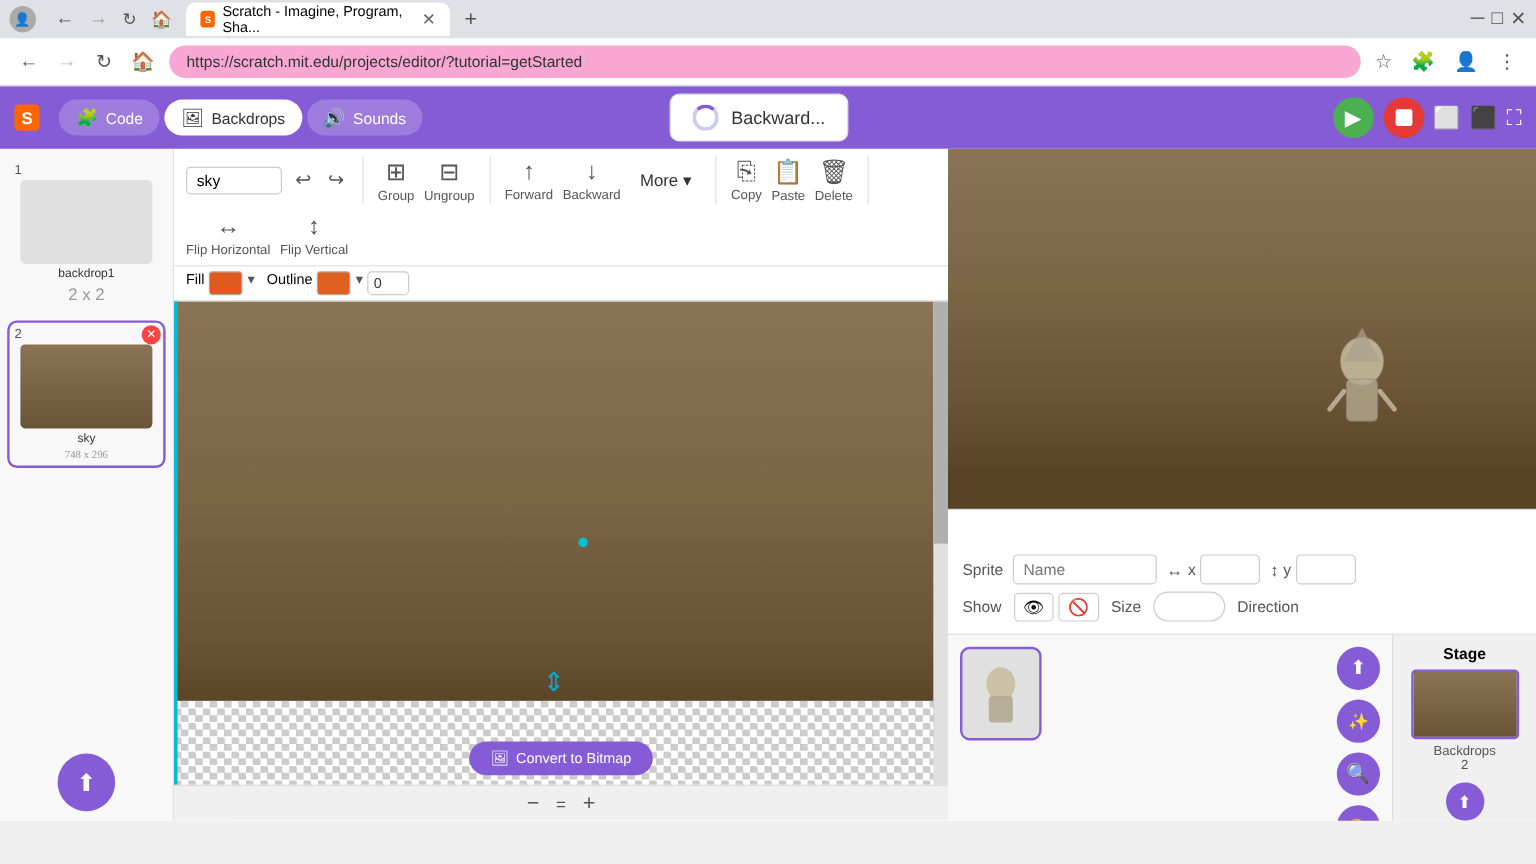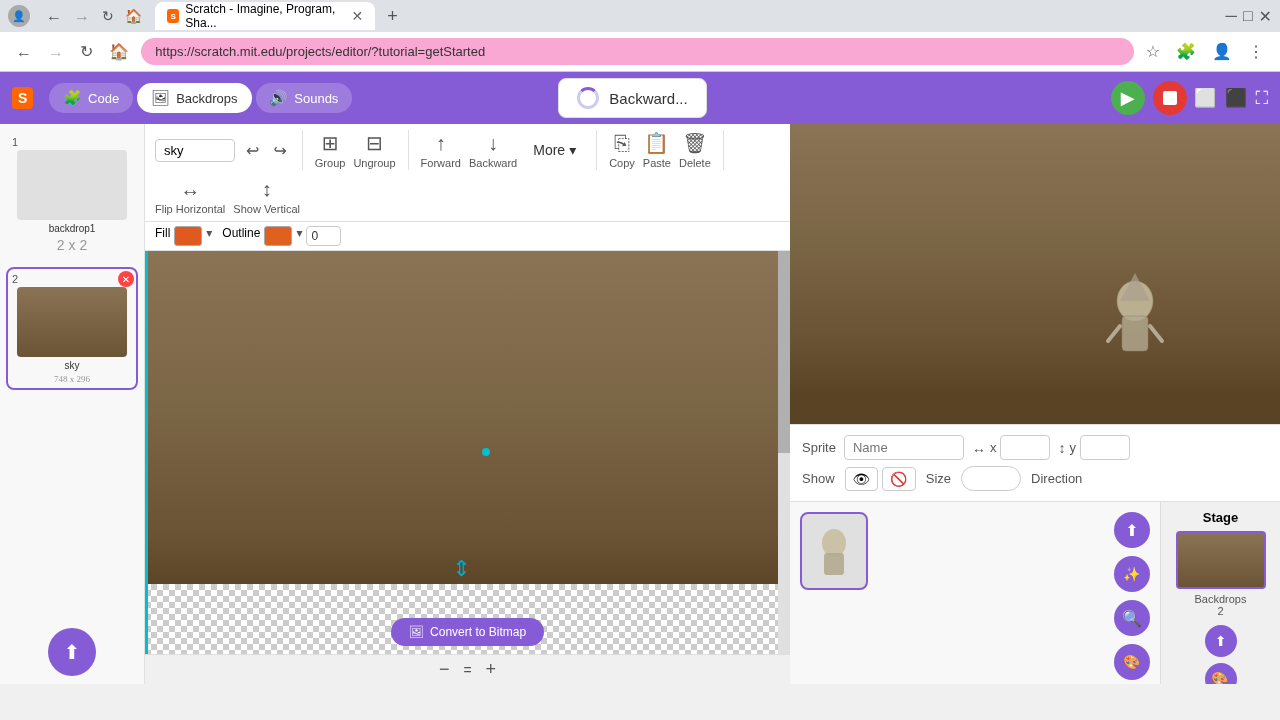--- a/index.html
+++ b/index.html
@@ -65,21 +65,21 @@
     .color-swatch-fill { background: linear-gradient(135deg, #e05a20 40%, #e05a20); }
     .color-swatch-outline { background: linear-gradient(135deg, #e06020 40%, #e06020); }
     .outline-num { font-size: 12px; color: #333; }
 
     
     .canvas-container { flex: 1; position: relative; overflow: hidden; background: #fff; }
     .canvas-tools { position: absolute; left: 0; top: 0; bottom: 0; width: 50px; background: #f8f8f8; border-right: 1px solid #e0e0e0; display: flex; flex-direction: column; align-items: center; padding: 8px 0; gap: 6px; }
     .tool-btn { width: 36px; height: 36px; border-radius: 6px; border: none; cursor: pointer; background: none; display: flex; align-items: center; justify-content: center; font-size: 18px; color: #444; }
     .tool-btn.active { background: #855cd6; color: white; }
     .zoom-btn { background: none; border: none; cursor: pointer; font-size: 16px; color: #555; }
-    .sprite-info-row { display: flex; align-items: center; gap: 10px; margin-bottom: 8px; }
+    .sprite-info-row { display: flex; align-items: center; gap: 10px; margin-bottom: 8px; margin-top: 27px; }
     .sprite-name-input { border: 1px solid #ccc; border-radius: 4px; padding: 4px 8px; font-size: 13px; width: 120px; }
     .sprite-info-row2 { display: flex; align-items: center; gap: 14px; }
     .show-btns { display: flex; gap: 4px; }
     .show-btn { background: none; border: 1px solid #ccc; border-radius: 4px; padding: 3px 6px; cursor: pointer; font-size: 14px; }
 
     .right-side { display: flex; flex-direction: column; width: 490px; }
     .stage-view { height: 300px; background: linear-gradient(180deg, #8B7355 0%, #6B5335 100%); position: relative; }
     .sprite-figure { position: absolute; right: 100px; bottom: 80px; }
 
     .bottom-right { display: flex; height: 220px; background: #f8f8f8; }
@@ -251,21 +251,21 @@
 
         <div class="toolbar-group">
           <button class="toolbar-btn">
             <span class="toolbar-btn-icon">↔</span>
             <span>Flip Horizontal</span>
           </button>
         </div>
         <div class="toolbar-group">
           <button class="toolbar-btn">
             <span class="toolbar-btn-icon">↕</span>
-            <span>Show Vertical</span>
+            <span>Flip Vertical</span>
           </button>
         </div>
       </div>
 
       <div style="display:flex;align-items:center;padding:4px 10px;border-bottom:1px solid #e0e0e0;gap:10px;">
         <div class="fill-group">
           <span>Fill</span>
           <div class="color-swatch color-swatch-fill" style="background:#e05a20;width:28px;height:20px;border-radius:3px;border:1px solid #aaa;"></div>
           <span style="cursor:pointer;color:#555;">▾</span>
         </div>

